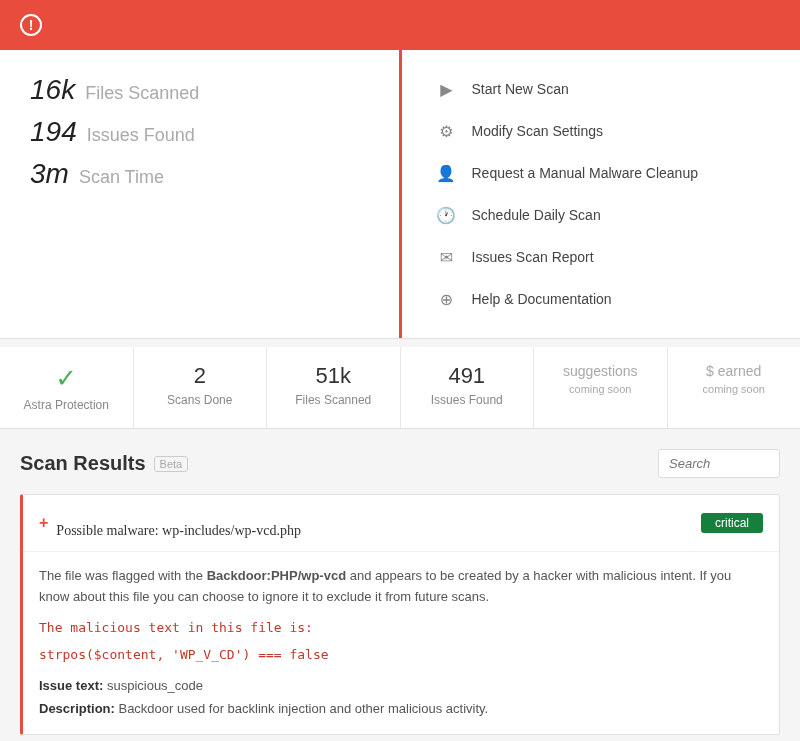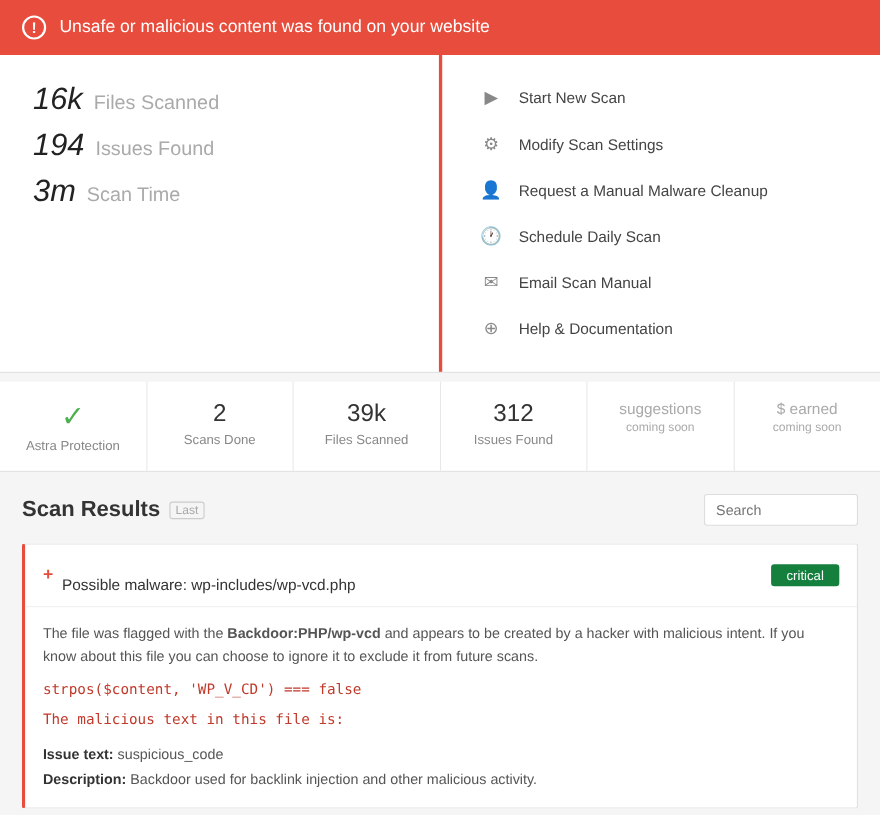--- a/index.html
+++ b/index.html
@@ -160,21 +160,22 @@
       padding: 1px 5px;
       border-radius: 3px;
     }
     .search-box {
       border: 1px solid #ddd;
       border-radius: 3px;
       padding: 6px 10px;
       font-size: 13px;
       color: #aaa;
       background: #fff;
-      width: 140px;
+      width: 122px;
+      font-style: italic;
     }
 
     
     .issue-card {
       background: #fff;
       border: 1px solid #e0e0e0;
       border-left: 3px solid #e74c3c;
       border-radius: 2px;
       margin-bottom: 0;
     }
@@ -191,21 +192,21 @@
       gap: 8px;
     }
     .plus-icon {
       color: #e74c3c;
       font-size: 16px;
       font-weight: bold;
     }
     .issue-filename {
       font-size: 14px;
       color: #333;
-      font-family: Liberation Sans, sans-serif;
+      font-family: Liberation Serif, serif;
       margin-top: 16px;
     }
     .critical-badge {
       background: #15803d;
       color: #fff;
       font-size: 12px;
       padding: 3px 14px;
       border-radius: 3px;
       font-weight: 500;
     }
@@ -241,21 +242,20 @@
       color: #bbb;
     }
   </style>
 </head>
 <body>
 
 <div class="alert-banner">
   <div class="alert-icon">
     <span>!</span>
   </div>
-  <span>Unsafe or malicious content was found on your website</span>
 </div>
 
 <div class="main-card">
 
   <div class="stats-section">
     <div class="stat-row">
       <span class="stat-number">16k</span>
       <span class="stat-label">Files Scanned</span>
     </div>
     <div class="stat-row">
@@ -280,77 +280,77 @@
       <div class="action-item">
         <span class="action-icon">👤</span>
         <span>Request a Manual Malware Cleanup</span>
       </div>
       <div class="action-item">
         <span class="action-icon">🕐</span>
         <span>Schedule Daily Scan</span>
       </div>
       <div class="action-item">
         <span class="action-icon">✉</span>
-        <span>Email Scan Manual</span>
+        <span>Issues Scan Report</span>
       </div>
       <div class="action-item">
         <span class="action-icon">⊕</span>
         <span>Help &amp; Documentation</span>
       </div>
     </div>
 </div>
 
 <div class="summary-bar">
 <div class="summary-item">
       <div class="summary-value check">✓</div>
       <div class="summary-label">Astra Protection</div>
     </div>
     <div class="summary-item">
       <div class="summary-value">2</div>
       <div class="summary-label">Scans Done</div>
     </div>
     <div class="summary-item">
-      <div class="summary-value">39k</div>
+      <div class="summary-value">51k</div>
       <div class="summary-label">Files Scanned</div>
     </div>
     <div class="summary-item">
-      <div class="summary-value">312</div>
+      <div class="summary-value">491</div>
       <div class="summary-label">Issues Found</div>
     </div>
     <div class="summary-item">
       <div class="summary-value" style="font-size:14px;color:#aaa;">suggestions</div>
       <div class="summary-soon">coming soon</div>
     </div>
     <div class="summary-item">
       <div class="summary-value" style="font-size:14px;color:#aaa;">$ earned</div>
       <div class="summary-soon">coming soon</div>
     </div>
   </div>
 
 <div class="scan-results">
   <div class="scan-results-header">
     <div class="scan-results-title">
       <h2>Scan Results</h2>
-      <span class="beta-badge">Last</span>
+      <span class="beta-badge">Beta</span>
     </div>
     <input class="search-box" type="text" placeholder="Search" style="">
   </div>
 
   <div class="issue-card">
     <div class="issue-header">
       <div class="issue-title-row">
         <span class="plus-icon">+</span>
         <span class="issue-filename">Possible malware: wp-includes/wp-vcd.php</span>
       </div>
       <span class="critical-badge">critical</span>
     </div>
     <div class="issue-body">
       <p class="issue-desc">The file was flagged with the <strong>Backdoor:PHP/wp-vcd</strong> and appears to be created by a hacker with malicious intent. If you know about this file you can choose to ignore it to exclude it from future scans.</p>
+      <p class="issue-code">The malicious text in this file is:</p>
       <p class="issue-code">strpos($content, 'WP_V_CD') === false</p>
-      <p class="issue-code">The malicious text in this file is:</p>
       <div class="issue-meta">
         <div>
           <strong>Issue text: </strong>
           <span>suspicious_code</span>
         </div>
         <div>
           <strong>Description: </strong>
           <span>Backdoor used for backlink injection and other malicious activity.</span>
         </div>
       </div>

